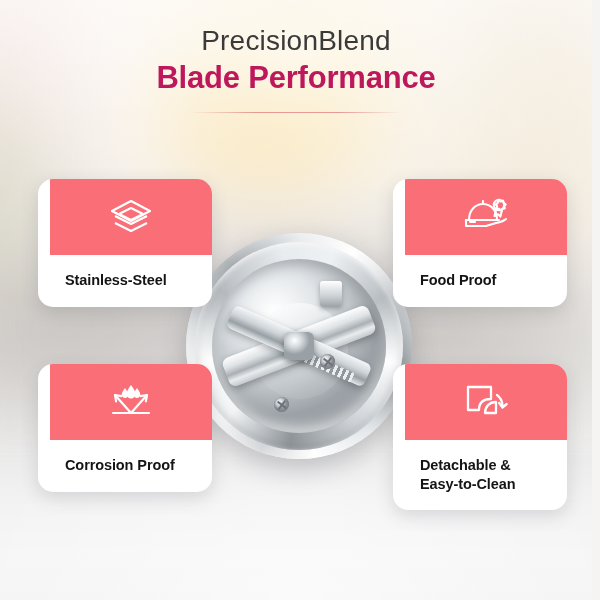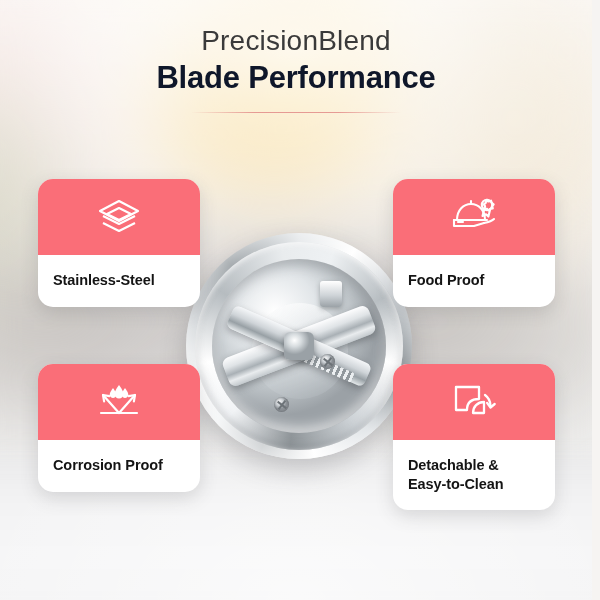--- a/index.html
+++ b/index.html
@@ -38,21 +38,21 @@
       radial-gradient(120% 60% at 50% 8%, rgba(255,255,255,.80) 0%, rgba(255,255,255,.20) 55%, rgba(255,255,255,0) 80%),
       radial-gradient(80% 50% at 50% 100%, rgba(255,255,255,.55) 0%, rgba(255,255,255,0) 70%);
   }
 
   
   .header{position:absolute;left:0;right:0;top:24px;text-align:center;}
   .brand{
     font-size:28px;font-weight:400;color:#3a3a3a;letter-spacing:.2px;line-height:1.18;
   }
   .headline{
-    font-size:31px;font-weight:700;color:#0f172a;letter-spacing:-.2px;line-height:1.2;margin-top:2px;
+    font-size:31px;font-weight:700;color:#be185d;letter-spacing:-.2px;line-height:1.2;margin-top:2px;
   }
   .divider{
     width:210px;height:1px;margin:16px auto 0;
     background:linear-gradient(90deg,rgba(233,160,158,0) 0%,rgba(226,139,136,.85) 30%,rgba(226,139,136,.85) 70%,rgba(233,160,158,0) 100%);
   }
 
   
   .product{
     position:absolute;left:186px;top:233px;width:226px;height:226px;
   }
@@ -136,20 +136,21 @@
   .notch-l{
     position:absolute;left:32px;top:66px;width:10px;height:10px;border-radius:50%;
     background:radial-gradient(50% 50% at 40% 35%,#ffffff,#a9b0b5);
   }
 
   
   .card{
     position:absolute;width:162px;border-radius:15px;overflow:hidden;
     background:#ffffff;
     box-shadow:0 6px 18px rgba(60,60,65,.17);
+    padding-left:12px;
   }
   .card-icon{
     height:76px;background:#FA6E78;display:flex;align-items:center;justify-content:center;
   }
   .card-icon svg{display:block;}
   .card-body{
     padding:16px 15px 17px 15px;
   }
   .card-title{
     font-size:14.5px;font-weight:700;color:#141414;line-height:1.28;letter-spacing:-.1px;

